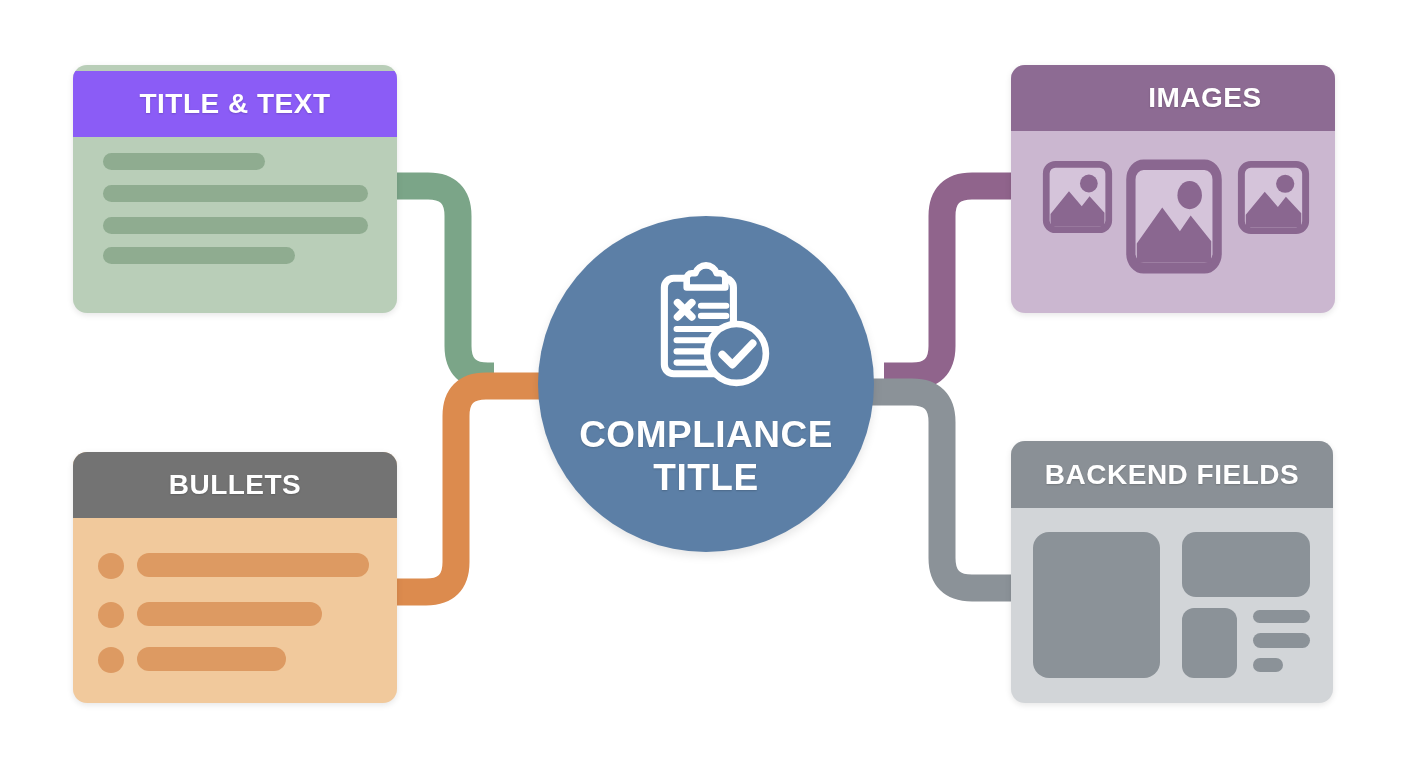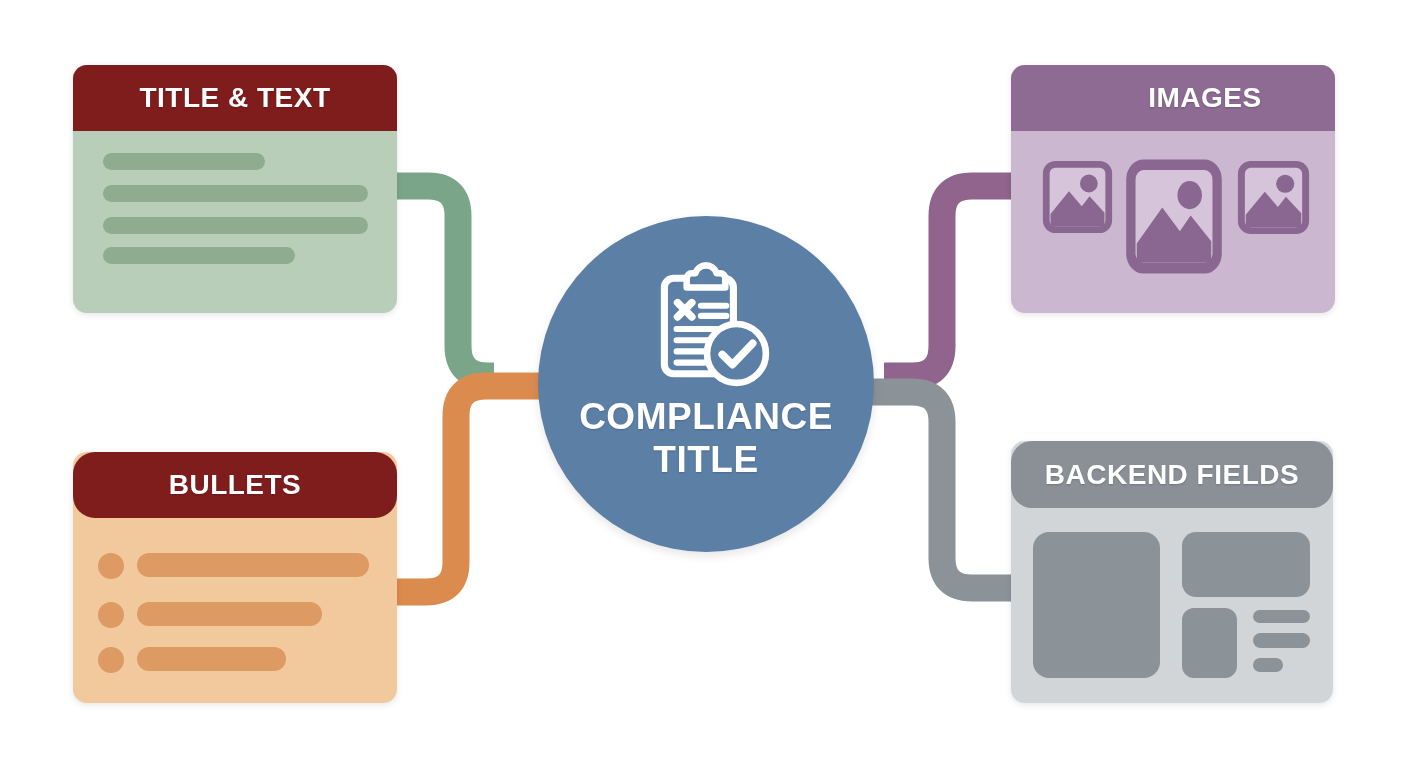--- a/index.html
+++ b/index.html
@@ -15,62 +15,62 @@
     position:absolute;left:0;top:0;width:100%;height:66px;
     display:flex;align-items:center;justify-content:center;
   }
   .card-header span{
     color:#ffffff;font-weight:700;font-size:28px;letter-spacing:0.5px;
     text-shadow:0 1px 2px rgba(0,0,0,0.18);
   }
   .card-body{position:absolute;left:0;top:66px;right:0;bottom:0;}
 
   .card.tl{left:73px;top:65px;width:324px;height:248px;background:#b9ceb8;}
-  .card.tl .card-header{background:#7f1d1d;}
+  .card.tl .card-header{background:#8b5cf6;margin-top:6px;}
   .tline{position:absolute;left:30px;height:17px;border-radius:9px;background:#8fac90;}
   .tline.l1{top:22px;width:162px;}
   .tline.l2{top:54px;width:265px;}
   .tline.l3{top:86px;width:265px;}
   .tline.l4{top:116px;width:192px;}
 
   .card.bl{left:73px;top:452px;width:324px;height:251px;background:#f1c99c;}
-  .card.bl .card-header{background:#7f1d1d;border-radius:22px;}
+  .card.bl .card-header{background:#737373;}
   .bdot{position:absolute;left:25px;width:26px;height:26px;border-radius:50%;background:#dd9a62;}
   .bbar{position:absolute;left:64px;height:24px;border-radius:12px;background:#dd9a62;}
   .brow1 .bdot{top:35px;} .brow1 .bbar{top:35px;width:232px;}
   .brow2 .bdot{top:84px;} .brow2 .bbar{top:84px;width:185px;}
   .brow3 .bdot{top:129px;} .brow3 .bbar{top:129px;width:149px;}
 
   .card.tr{left:1011px;top:65px;width:324px;height:248px;background:#cbb7d0;}
   .card.tr .card-header{background:#8d6b93;padding-left:32px;}
   .imgicon{position:absolute;}
   .imgicon.small1{left:31px;top:29px;width:71px;height:74px;}
   .imgicon.big{left:114px;top:27px;width:98px;height:117px;}
   .imgicon.small2{left:226px;top:29px;width:73px;height:75px;}
 
   .card.br{left:1011px;top:441px;width:322px;height:262px;background:#d2d5d8;}
-  .card.br .card-header{background:#8a9096;height:67px;border-radius:21px;}
+  .card.br .card-header{background:#8a9096;height:67px;}
   .card.br .card-body{top:67px;}
   .fblock{position:absolute;background:#8b9298;}
   .fb-big{left:22px;top:24px;width:127px;height:146px;border-radius:16px;}
   .fb-wide{left:171px;top:24px;width:128px;height:65px;border-radius:14px;}
   .fb-square{left:171px;top:100px;width:55px;height:70px;border-radius:12px;}
   .fb-bar1{left:242px;top:102px;width:57px;height:13px;border-radius:7px;}
   .fb-bar2{left:242px;top:125px;width:57px;height:15px;border-radius:8px;}
   .fb-bar3{left:242px;top:150px;width:30px;height:14px;border-radius:7px;}
 
   
   .center-node{
     position:absolute;left:538px;top:216px;width:336px;height:336px;border-radius:50%;
     background:#5c7fa6;box-shadow:0 4px 10px rgba(0,0,0,0.10);
     display:flex;flex-direction:column;align-items:center;
   }
   .center-icon{margin-top:42px;width:132px;height:132px;}
   .center-label{
-    margin-top:6px;text-align:center;color:#ffffff;font-weight:700;font-size:37px;
+    margin-top:24px;text-align:center;color:#ffffff;font-weight:700;font-size:37px;
     line-height:1.15;letter-spacing:0.5px;text-shadow:0 1px 2px rgba(0,0,0,0.18);
   }
 </style>
 </head>
 <body>
 
 <div class="canvas">
 
   <svg class="pipes" viewBox="0 0 1408 768" aria-hidden="true">
     <path d="M 390 186 H 428 Q 458 186 458 216 V 346 Q 458 376 488 376 H 494" fill="none" stroke="#7ba588" stroke-width="27"></path>

